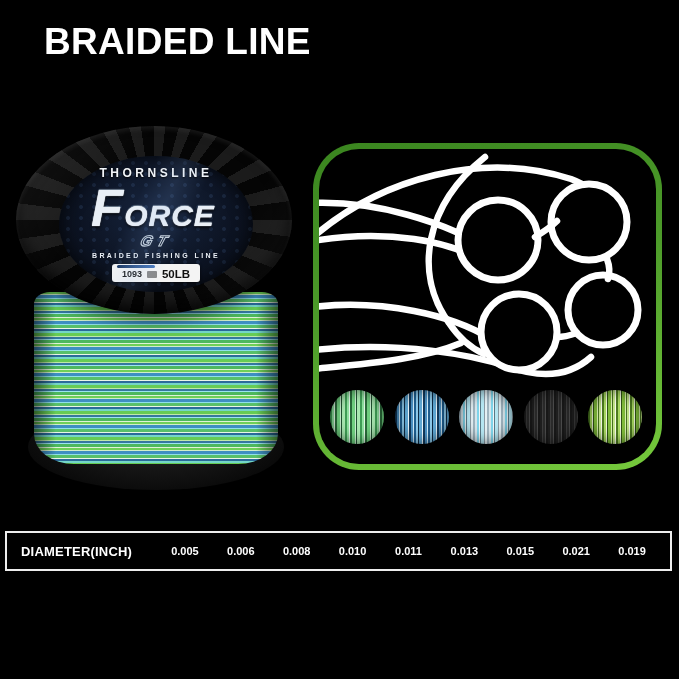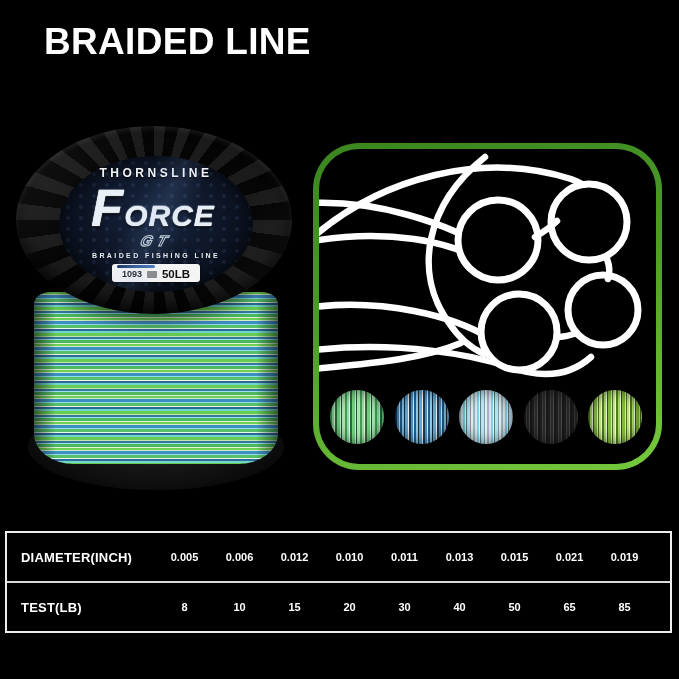--- a/index.html
+++ b/index.html
@@ -66,21 +66,21 @@
   .swatches{position:absolute;left:0;top:241px;width:337px;height:58px;}
   .swatch{position:absolute;width:54px;height:54px;border-radius:50%;
     box-shadow:inset 0 0 14px rgba(0,0,0,.55);}
   .sw1{left:11px;background:repeating-linear-gradient(90deg,#3f9d55 0 2px,#8fe09f 2px 4px,#dff5e4 4px 5px,#2a6b3a 5px 7px,#6fcf7f 7px 10px,#c8eecf 10px 11px,#1f5230 11px 12px,#a8e8b0 12px 15px);}
   .sw2{left:76px;background:repeating-linear-gradient(90deg,#123a5c 0 2px,#4a90c2 2px 4px,#cfe9f7 4px 5px,#1e5d8e 5px 7px,#8cc8e8 7px 9px,#0d2a44 9px 10px,#5fa8d4 10px 13px,#eaf5fb 13px 14px);}
   .sw3{left:140px;background:repeating-linear-gradient(90deg,#9fb4bf 0 2px,#d7e6ec 2px 4px,#7fd4ea 4px 6px,#f0f6f8 6px 7px,#5a7885 7px 8px,#b5e6f2 8px 11px,#8a9aa3 11px 12px,#e4f0f4 12px 14px);}
   .sw4{left:205px;background:repeating-linear-gradient(90deg,#1f1f1f 0 2px,#3d3d3d 2px 3px,#2a2a2a 3px 5px,#4a4a4a 5px 6px,#181818 6px 8px);}
   .sw5{left:269px;background:repeating-linear-gradient(90deg,#4c7a20 0 2px,#a8d860 2px 4px,#eef6da 4px 5px,#2f5214 5px 6px,#7fba3a 6px 9px,#d8eeb0 9px 10px,#456f1e 10px 11px,#c2e488 11px 13px,#f4f9e8 13px 14px);}
   
   .spec-table{position:absolute;left:5px;top:531px;width:667px;border:2px solid #ededed;box-sizing:border-box;background:#000;}
-  .spec-row{display:grid;grid-template-columns:150px repeat(9,1fr);align-items:center;height:48px;padding-right:18px;}
+  .spec-row{display:grid;grid-template-columns:150px repeat(9,1fr);align-items:center;height:36px;padding-right:10px;}
   .spec-row + .spec-row{border-top:2px solid #d9d9d9;}
   .row-label{padding-left:14px;font-size:13px;font-weight:bold;color:#fff;letter-spacing:.2px;white-space:nowrap;}
   .cell{text-align:center;font-size:11px;font-weight:bold;color:#fff;}
 </style>
 </head>
 <body>
 
 <div id="stage">
 
   <div class="title">
@@ -134,35 +134,23 @@
       <div class="swatch sw4"></div>
       <div class="swatch sw5"></div>
     </div>
   </div>
 
   <div class="spec-table">
     <div class="spec-row">
       <div class="row-label">DIAMETER(INCH)</div>
       <div class="cell">0.005</div>
       <div class="cell">0.006</div>
-      <div class="cell">0.012</div>
+      <div class="cell">0.008</div>
       <div class="cell">0.010</div>
       <div class="cell">0.011</div>
       <div class="cell">0.013</div>
       <div class="cell">0.015</div>
       <div class="cell">0.021</div>
       <div class="cell">0.019</div>
     </div>
-    <div class="spec-row">
-      <div class="row-label">TEST(LB)</div>
-      <div class="cell">8</div>
-      <div class="cell">10</div>
-      <div class="cell">15</div>
-      <div class="cell">20</div>
-      <div class="cell">30</div>
-      <div class="cell">40</div>
-      <div class="cell">50</div>
-      <div class="cell">65</div>
-      <div class="cell">85</div>
-    </div>
   </div>
 
 </div>
 
 </body></html>

